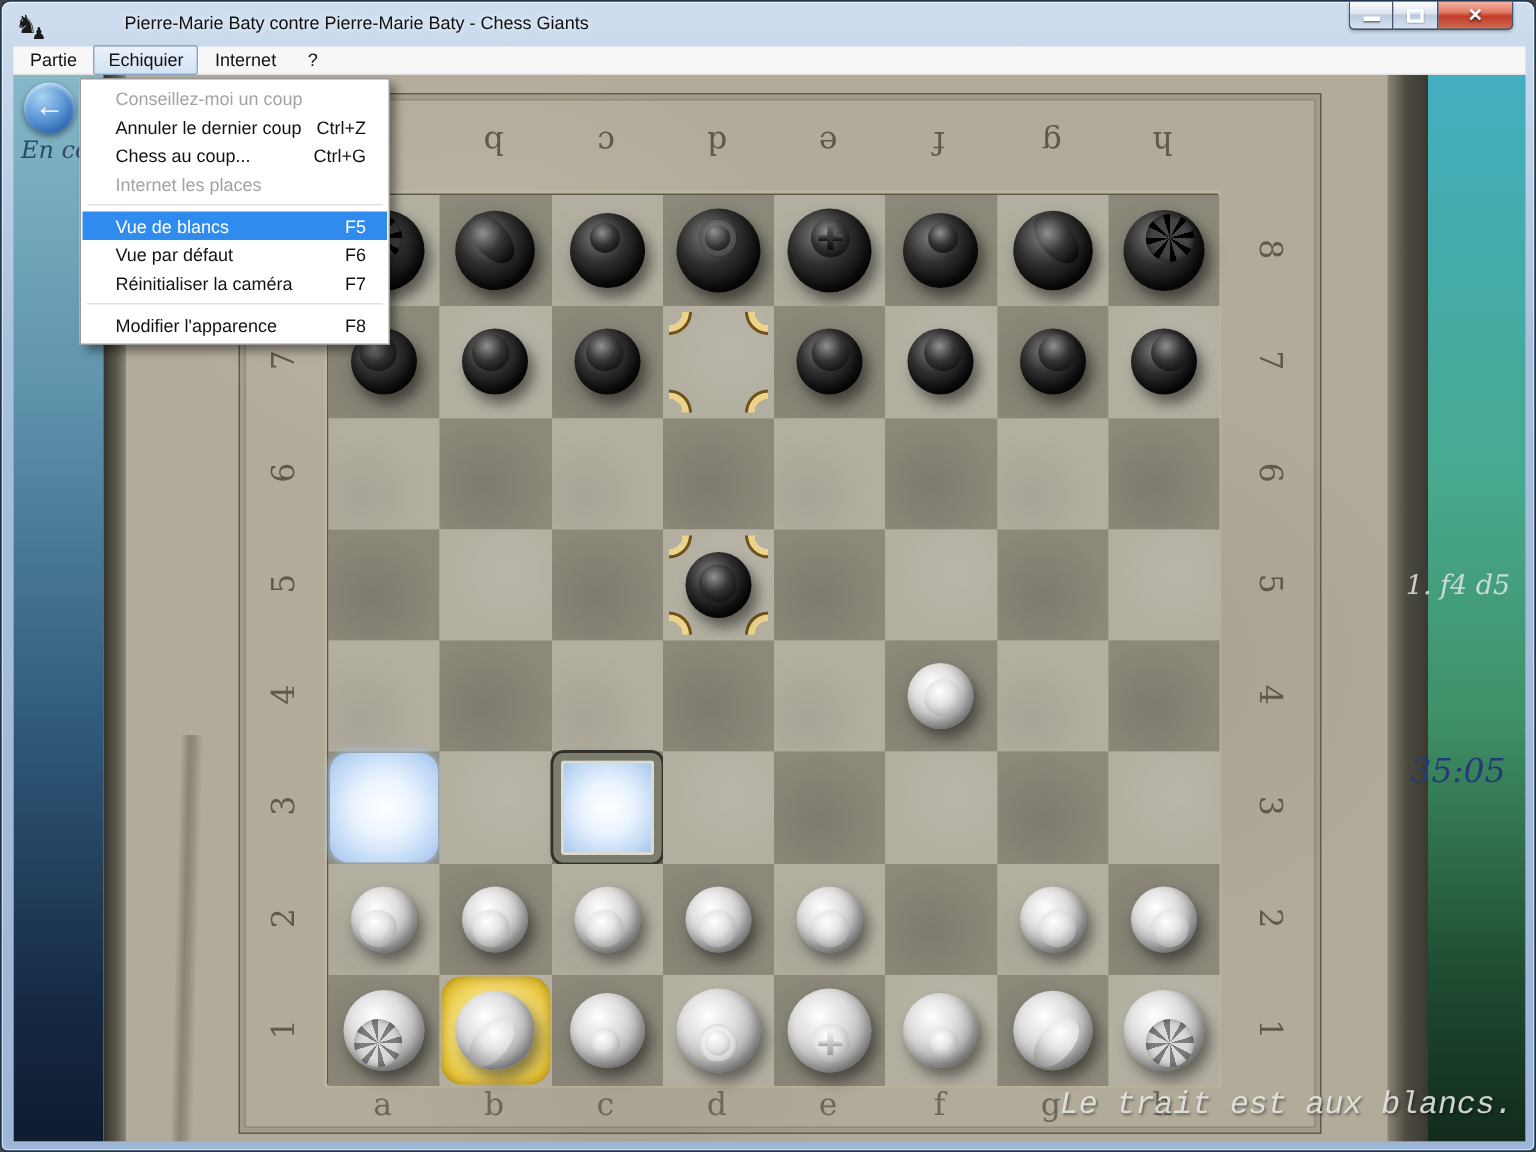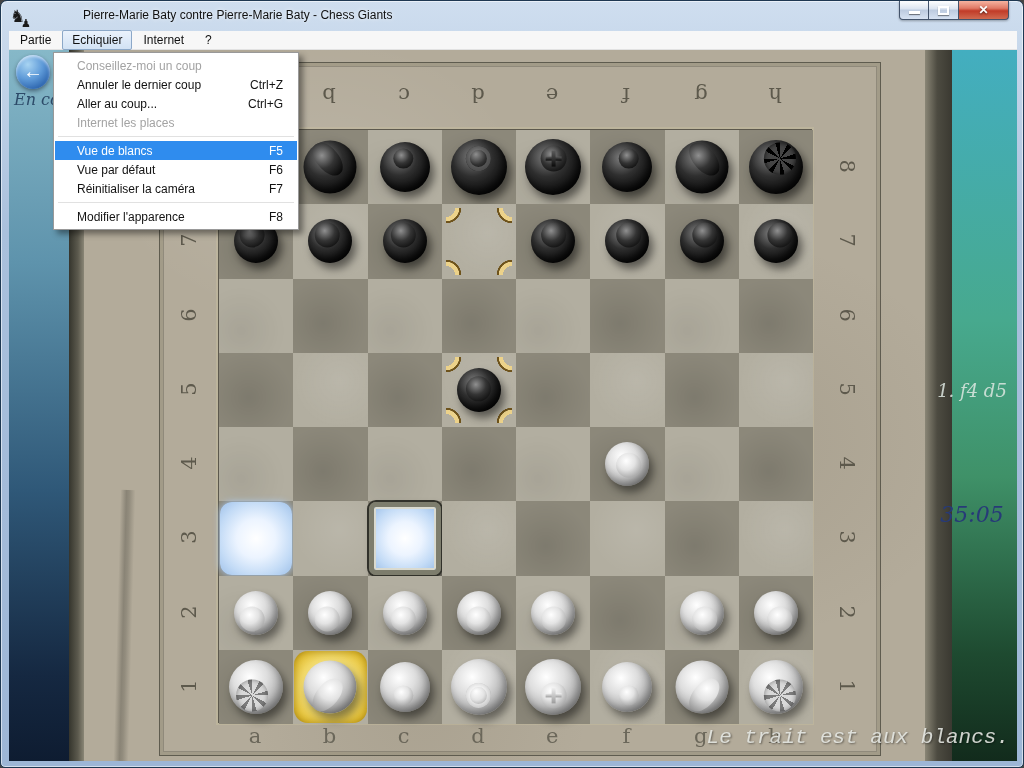--- a/index.html
+++ b/index.html
@@ -143,21 +143,21 @@
     font-family:"DejaVu Serif",serif;font-style:italic;font-size:16px;white-space:nowrap;}
   .moves-text{position:absolute;left:918px;top:330px;width:90px;text-align:center;
     font-family:"DejaVu Serif",serif;font-style:italic;font-size:18px;color:rgba(222,231,226,.85);}
   .clock-text{position:absolute;left:916px;top:452px;width:94px;text-align:center;
     font-family:"DejaVu Serif",serif;font-style:italic;font-size:22px;color:#273a78;}
   .status-text{position:absolute;right:8px;top:676px;
     font-family:Liberation Mono, monospace;font-style:italic;font-size:21px;color:rgba(232,234,230,.88);
     text-shadow:1px 1px 2px rgba(0,0,0,.45);}
 
   
-  .dropdown{position:absolute;left:44px;top:2px;width:246px;background:#fff;
+  .dropdown{position:absolute;left:44px;top:2px;width:207px;background:#fff;
     border:1px solid #999;box-shadow:4px 4px 6px rgba(0,0,0,.42);padding:3px 1px;z-index:50;
     font-size:12px;color:#121212;}
   .mi{display:flex;align-items:center;height:19px;padding:0 14px 0 22px;}
   .mi .lbl{flex:1;white-space:nowrap;}
   .mi .sc{white-space:nowrap;}
   .mi.disabled{color:#a3a3a3;}
   .mi.selected{background:var(--accent);color:#fff;}
   .msep{border-top:1px solid #e1e1e1;margin:4px 3px;height:0;}
 </style>
 </head>
@@ -385,21 +385,21 @@
 
     <div class="dropdown" id="dropdown-menu">
         <div class="mi disabled">
           <span class="lbl">Conseillez-moi un coup</span>
         </div>
         <div class="mi">
           <span class="lbl">Annuler le dernier coup</span>
           <span class="sc">Ctrl+Z</span>
         </div>
         <div class="mi">
-          <span class="lbl">Aller au coup...</span>
+          <span class="lbl">Chess au coup...</span>
           <span class="sc">Ctrl+G</span>
         </div>
         <div class="mi disabled">
           <span class="lbl">Internet les places</span>
         </div>
         <div class="msep"></div>
         <div class="mi selected">
           <span class="lbl">Vue de blancs</span>
           <span class="sc">F5</span>
         </div>

